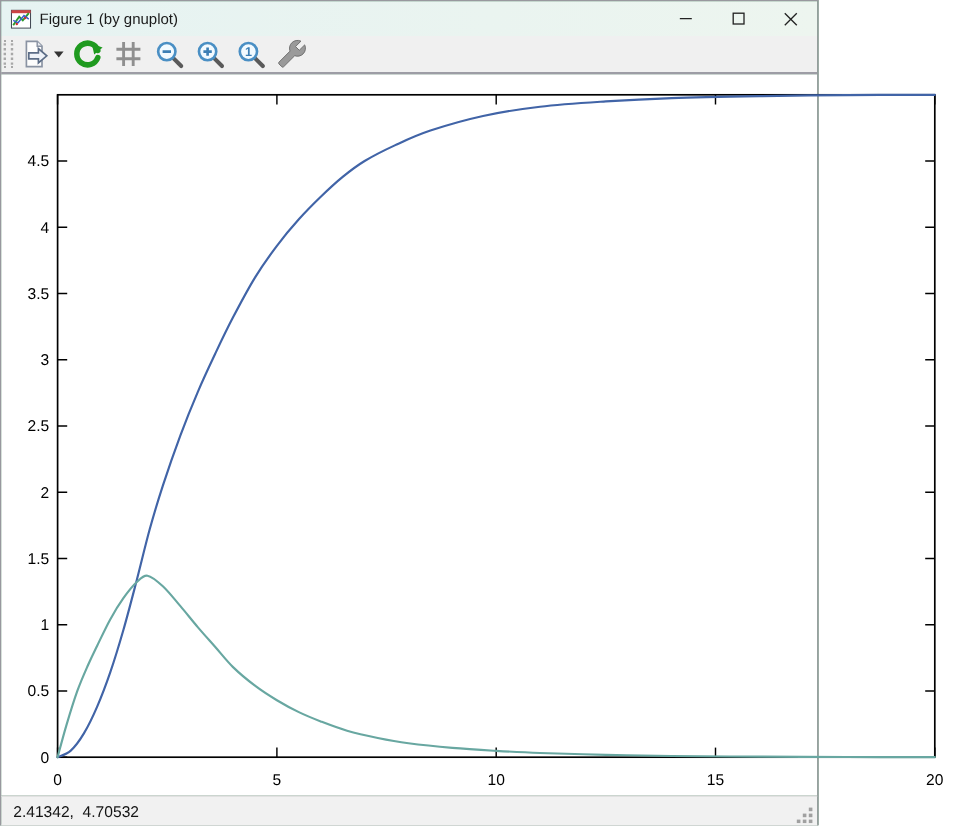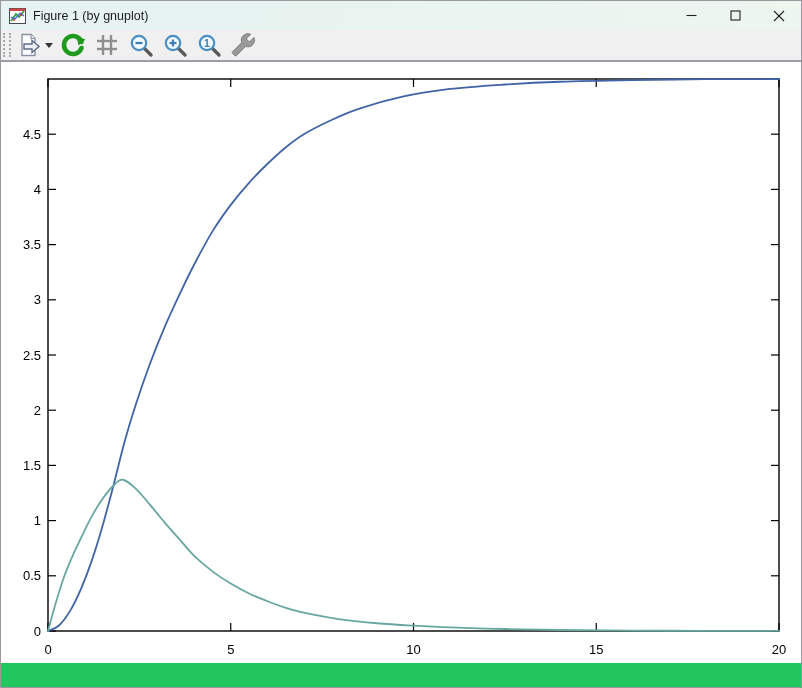--- a/index.html
+++ b/index.html
@@ -1,19 +1,19 @@
 <!DOCTYPE html>
 <html><head>
 <meta charset="utf-8">
 <style>
   * { margin:0; padding:0; box-sizing:border-box; }
   html,body { width:802px; height:688px; overflow:hidden; background:#fff;
               font-family:"Liberation Sans", sans-serif; }
-  .window { position:relative; width:802px; height:688px;
-            border:1px solid #98989e; background:#22c55e; }
+  .window { position:relative; width:682px; height:688px;
+            border:1px solid #98989e; background:#14532d; }
 
   
   .titlebar { height:29px; display:flex; align-items:center;
               background:linear-gradient(90deg,#e6f3f2 0%,#eaf4f0 60%,#edf5ef 100%); }
   .app-icon { width:17px; height:16px; margin-left:8px; flex:0 0 auto; }
   .title-text { margin-left:7px; font-size:12.5px; color:#1b1b1b; white-space:pre; }
   .win-controls { margin-left:auto; display:flex; height:100%; }
   .win-btn { width:44px; height:100%; display:flex; align-items:center; justify-content:center;
              background:transparent; border:none; cursor:default; }
   .win-btn svg { display:block; }
@@ -189,14 +189,27 @@
         <line x1="778" y1="127.39999999999998" x2="770" y2="127.39999999999998" stroke="#000" stroke-width="1.2"></line>
         <text x="40" y="131.89999999999998" text-anchor="end">4</text>
         <line x1="47" y1="72.19999999999999" x2="55" y2="72.19999999999999" stroke="#000" stroke-width="1.2"></line>
         <line x1="778" y1="72.19999999999999" x2="770" y2="72.19999999999999" stroke="#000" stroke-width="1.2"></line>
         <text x="40" y="76.69999999999999" text-anchor="end">4.5</text>
         <path d="M47.00,569.00C48.83,568.08,54.31,566.79,57.97,563.48C61.62,560.17,65.28,555.20,68.93,549.13C72.59,543.06,76.24,535.51,79.89,527.05C83.55,518.58,87.20,509.02,90.86,498.34C94.52,487.67,98.17,475.71,101.82,463.02C105.48,450.32,109.13,436.15,112.79,422.17C116.44,408.18,120.10,392.36,123.76,379.11C127.41,365.86,130.46,355.74,134.72,342.68C138.98,329.62,144.47,313.79,149.34,300.73C154.21,287.66,159.09,275.70,163.96,264.30C168.83,252.89,173.71,242.58,178.58,232.28C183.45,221.98,187.72,212.96,193.20,202.47C198.68,191.98,205.38,179.29,211.47,169.35C217.57,159.42,223.66,150.95,229.75,142.86C235.84,134.76,241.93,127.58,248.03,120.78C254.12,113.97,260.21,107.90,266.30,102.01C272.39,96.12,278.48,90.42,284.58,85.45C290.67,80.48,295.54,76.62,302.85,72.20C310.16,67.78,319.30,63.18,328.44,58.95C337.57,54.72,345.49,50.86,357.68,46.81C369.86,42.76,386.31,37.98,401.53,34.66C416.76,31.35,431.99,28.96,449.05,26.94C466.11,24.91,485.60,23.72,503.88,22.52C522.15,21.32,537.38,20.50,558.70,19.76C580.02,19.02,607.43,18.53,631.80,18.10C656.17,17.68,680.53,17.40,704.90,17.22C729.27,17.04,765.82,17.04,778.00,17.00" fill="none" stroke="#4164a7" stroke-width="1.8" stroke-linejoin="round" stroke-linecap="round"></path>
         <path d="M47.00,569.00C48.22,564.58,51.57,551.70,54.31,542.50C57.05,533.30,60.40,522.26,63.45,513.80C66.49,505.34,69.84,497.98,72.58,491.72C75.33,485.46,76.85,482.52,79.89,476.26C82.94,470.01,87.20,460.81,90.86,454.18C94.52,447.56,98.17,441.67,101.82,436.52C105.48,431.37,109.44,426.40,112.79,423.27C116.14,420.14,118.27,417.20,121.93,417.75C125.58,418.30,130.15,422.35,134.72,426.58C139.29,430.82,144.47,437.44,149.34,443.14C154.21,448.85,159.09,455.10,163.96,460.81C168.83,466.51,173.71,471.85,178.58,477.37C183.45,482.89,187.72,488.59,193.20,493.93C198.68,499.26,205.38,504.78,211.47,509.38C217.57,513.98,223.66,517.85,229.75,521.53C235.84,525.21,241.93,528.52,248.03,531.46C254.12,534.41,259.60,536.62,266.30,539.19C273.00,541.77,280.31,544.62,288.23,546.92C296.15,549.22,305.29,551.24,313.81,552.99C322.34,554.74,329.04,556.03,339.40,557.41C349.76,558.79,363.77,560.22,375.95,561.27C388.13,562.32,400.32,563.00,412.50,563.70C424.68,564.40,433.82,564.92,449.05,565.47C464.28,566.02,485.60,566.59,503.88,567.01C522.15,567.44,537.38,567.75,558.70,568.01C580.02,568.26,607.43,568.42,631.80,568.56C656.17,568.70,680.53,568.77,704.90,568.83C729.27,568.90,765.82,568.93,778.00,568.94" fill="none" stroke="#68a7a1" stroke-width="1.8" stroke-linejoin="round" stroke-linecap="round"></path>
       </svg>
   </div>
 
+  <div class="statusbar">
+    <span class="status-text">2.41342,  4.70532</span>
+    <svg class="resize-grip" width="15" height="15" viewBox="0 0 15 15">
+      <g fill="#a0a0a0">
+        <rect x="11" y="2" width="3" height="3"></rect>
+        <rect x="11" y="7" width="3" height="3"></rect>
+          <rect x="6" y="7" width="3" height="3"></rect>
+        <rect x="11" y="12" width="3" height="3"></rect>
+          <rect x="6" y="12" width="3" height="3"></rect>
+          <rect x="1" y="12" width="3" height="3"></rect>
+      </g>
+    </svg>
+  </div>
 
 </div>
 
 </body></html>

